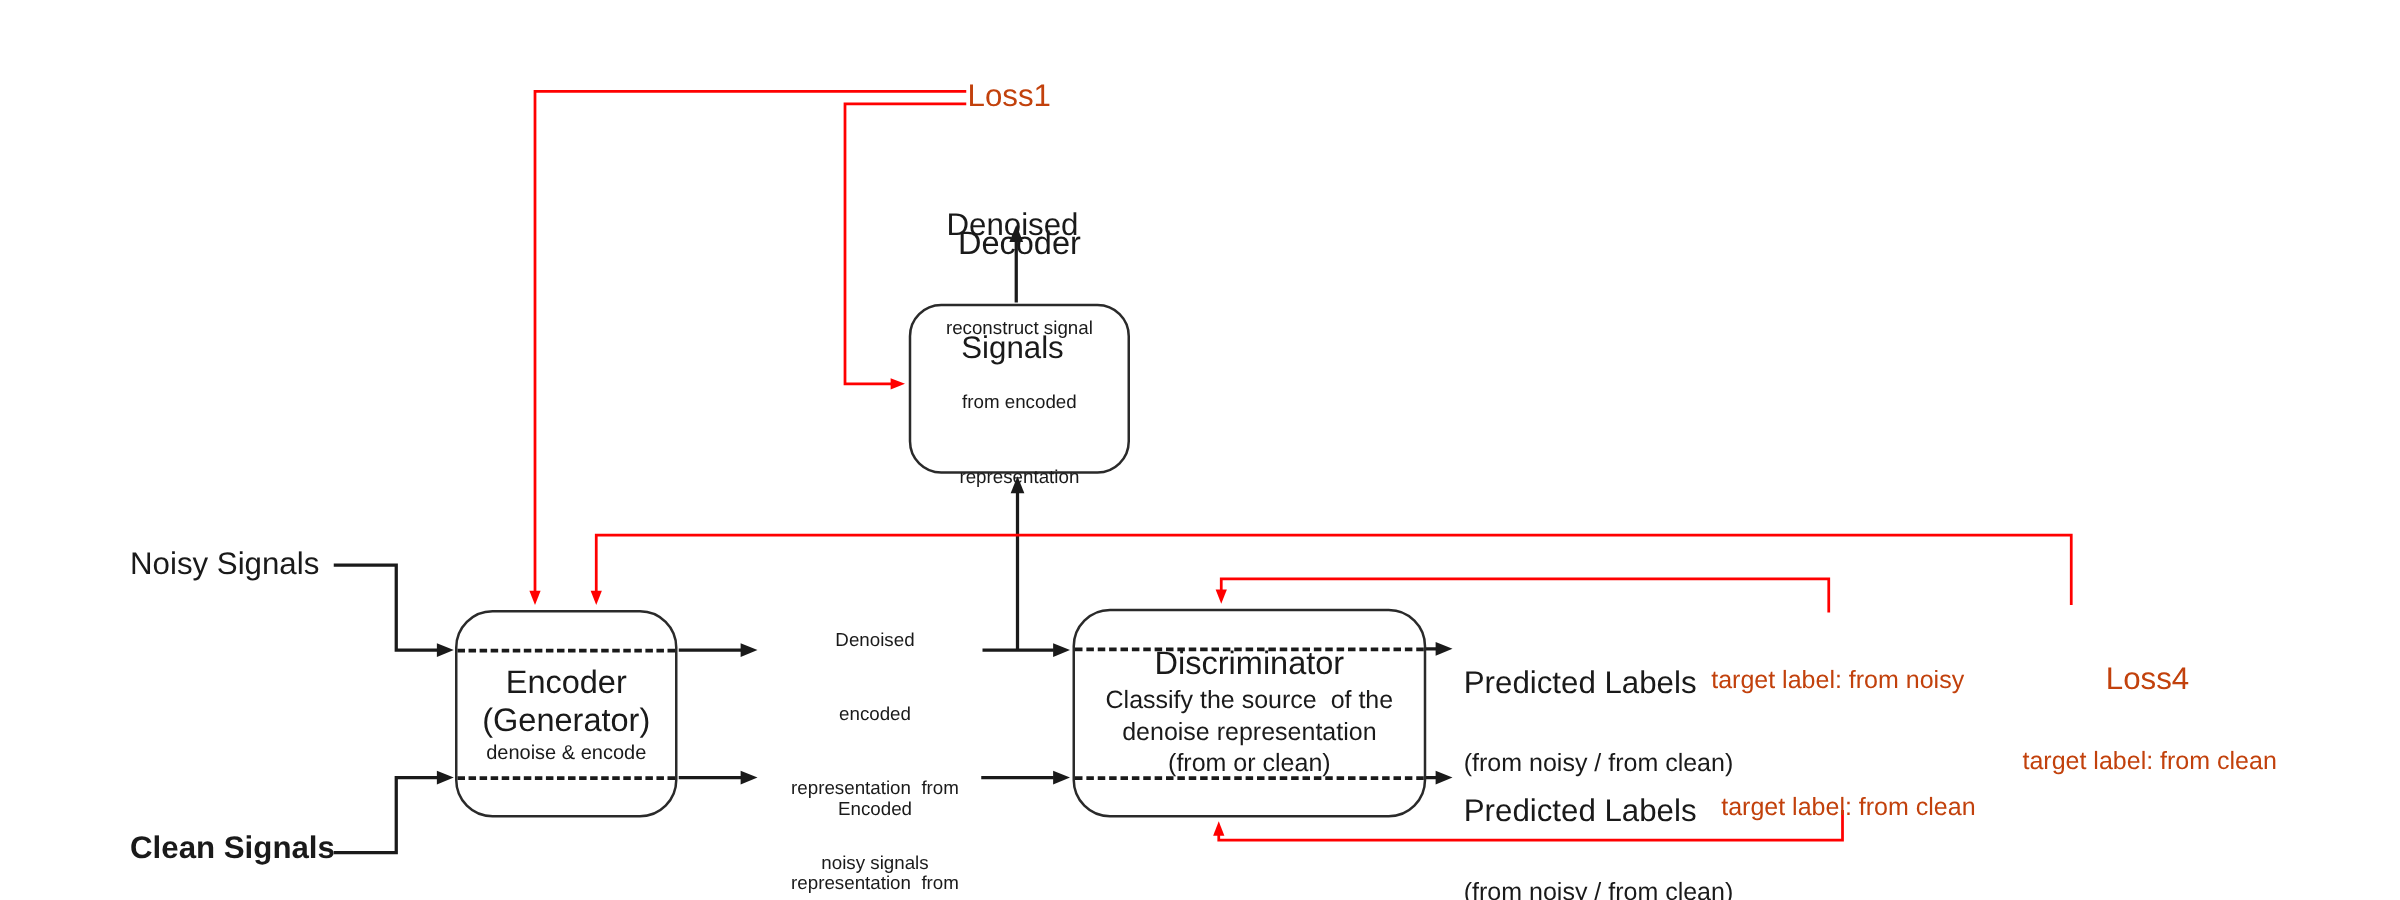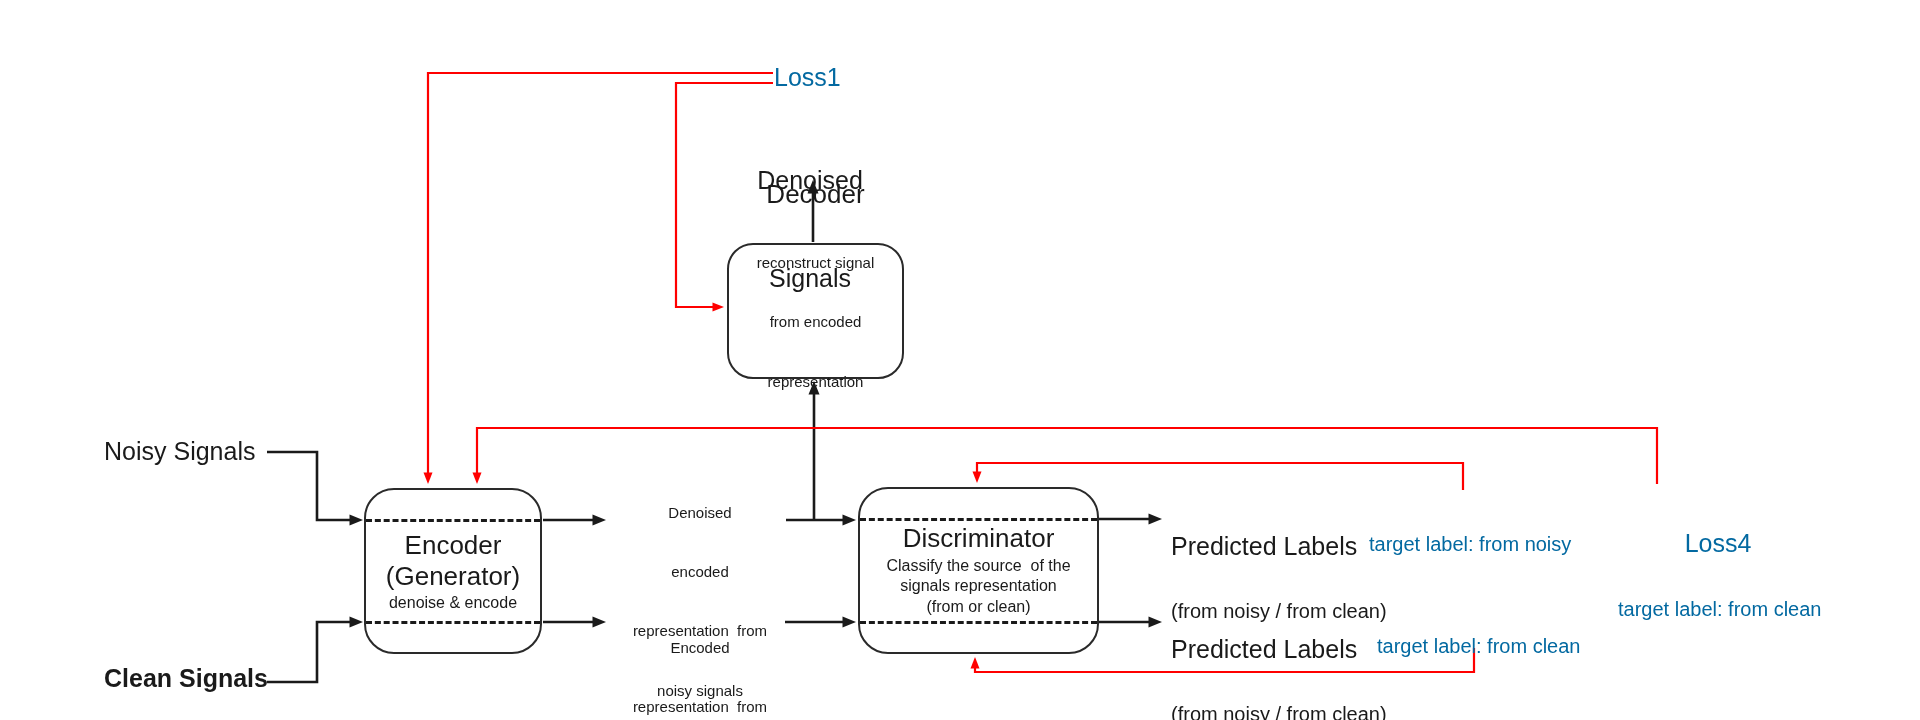--- a/index.html
+++ b/index.html
@@ -11,21 +11,21 @@
   .node{
     position:absolute;border:2px solid #2a2a2a;border-radius:30px;background:#fff;
     box-sizing:border-box;
   }
   .dash{position:absolute;left:0;right:0;height:0;border-top:3px dashed #1a1a1a;}
   .lbl{position:absolute;white-space:pre;}
   .big{font-size:25px;}
   .boxtitle{font-size:26px;white-space:pre;}
   .small{font-size:15px;line-height:1.32;white-space:pre;}
   .sub17{font-size:20px;white-space:pre;}
-  .red{color:#0369a1;}
+  .red{color:#c2410c;}
   .center{text-align:center;}
   .ebody{position:absolute;left:0;right:0;display:flex;flex-direction:column;
          align-items:center;justify-content:center;}
   .line{white-space:pre;}
 </style>
 </head>
 <body>
 
 <div id="canvas">
 
@@ -71,28 +71,28 @@
   <div class="node" style="left:364px;top:488px;width:178px;height:166px;">
     <div class="dash" style="top:29px;"></div>
     <div class="dash" style="top:131px;"></div>
     <div class="ebody" style="top:31px;bottom:31px;">
       <div class="boxtitle line">Encoder</div>
       <div class="boxtitle line">(Generator)</div>
       <div class="line" style="font-size:16px;margin-top:2px;">denoise &amp; encode</div>
     </div>
   </div>
 
-  <div class="node" style="left:858px;top:487px;width:241px;height:167px;">
+  <div class="node" style="left:858px;top:487px;width:283px;height:167px;">
     <div class="dash" style="top:29px;"></div>
     <div class="dash" style="top:132px;"></div>
     <div class="ebody" style="top:31px;bottom:32px;">
       <div class="boxtitle line">Discriminator</div>
-      <div class="center" style="font-size:16px;line-height:1.28;margin-top:2px;">
+      <div class="center" style="font-size:20px;line-height:1.28;margin-top:2px;">
         <div class="line">Classify the source  of the</div>
-        <div class="line">signals representation</div>
+        <div class="line">denoise representation</div>
         <div class="line">(from or clean)</div>
       </div>
     </div>
   </div>
 
   <div class="lbl big" style="left:104px;top:437px;">Noisy Signals</div>
   <div class="lbl big" style="left:104px;top:664px;font-weight:bold;">Clean Signals</div>
 
   <div class="lbl big center" style="left:730px;top:99px;width:160px;line-height:1.3;">
     <div class="line">Denoised</div>

